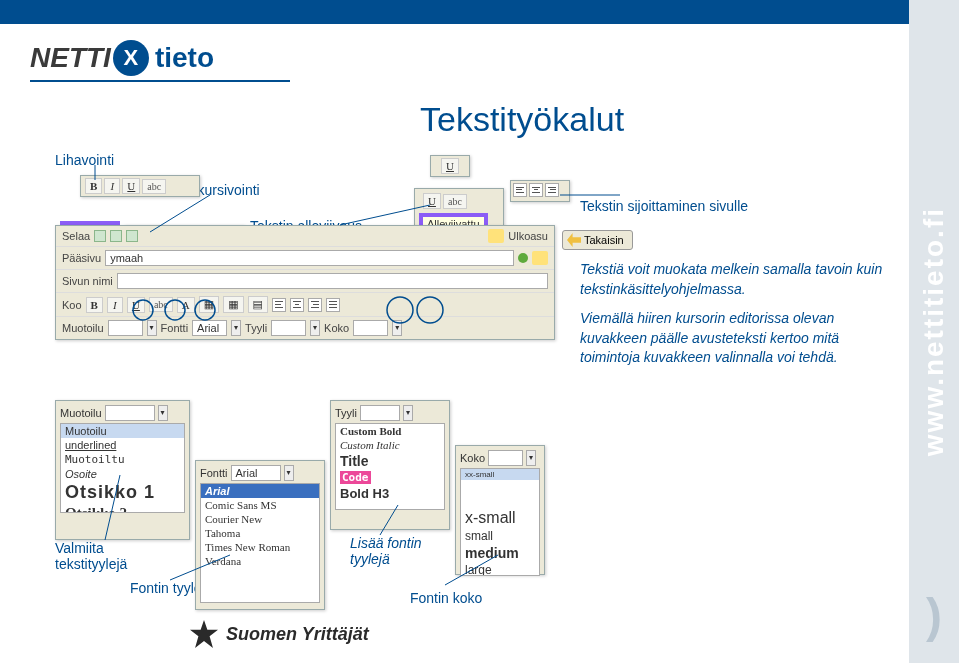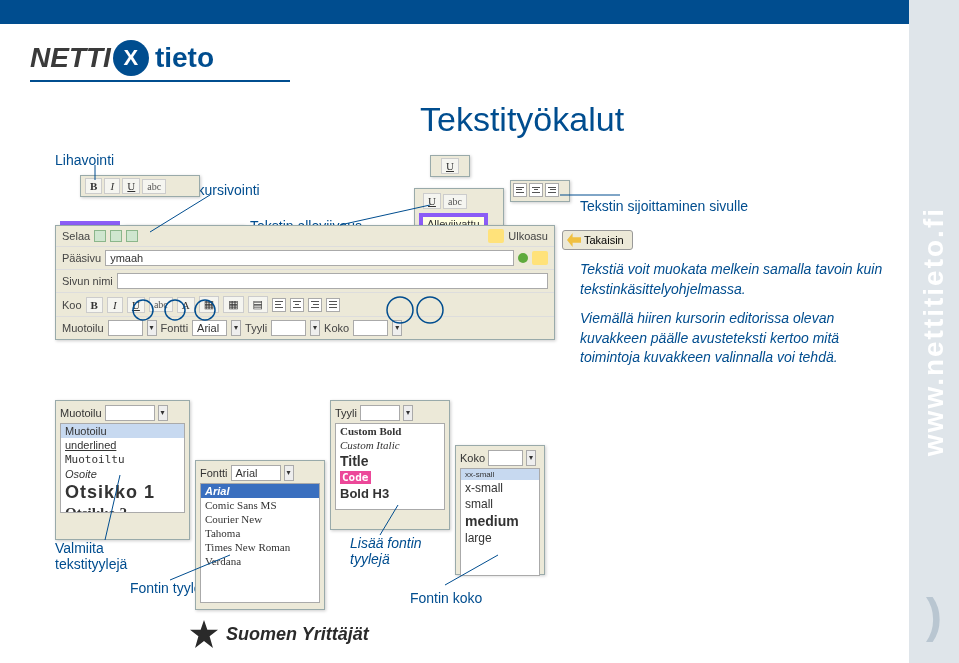--- a/index.html
+++ b/index.html
@@ -216,21 +216,21 @@
   .code { background: #ec4899; color:#fff; font-family: monospace; padding:0 2px;font-weight:bold;}
   .titleh3 { font-weight: bold; font-size: 13px;}
 
   .panel-koko {
     top: 445px; left: 455px;
     width: 90px; height: 130px;
     padding: 4px;
   }
   .panel-koko .listbox { height: 108px; }
   .xxsmall { font-size: 8px;}
-  .xsmall { font-size: 12px;}
+  .xsmall { font-size: 16px; margin-top: 28px;}
   .small { font-size: 12px;}
   .medium { font-size: 14px; font-weight:bold;}
   .large { font-size: 12px; font-weight:normal;}
 
   .label-row { display:flex; align-items:center; gap:3px; font-size:11px; margin-bottom:2px;}
   .dd { width:10px; height:16px; border:1px solid #aaa; background:#eee; font-size:8px; text-align:center; line-height:14px;}
 
   .takaisin-btn {
     position: absolute;
     top: 230px; left: 562px;

